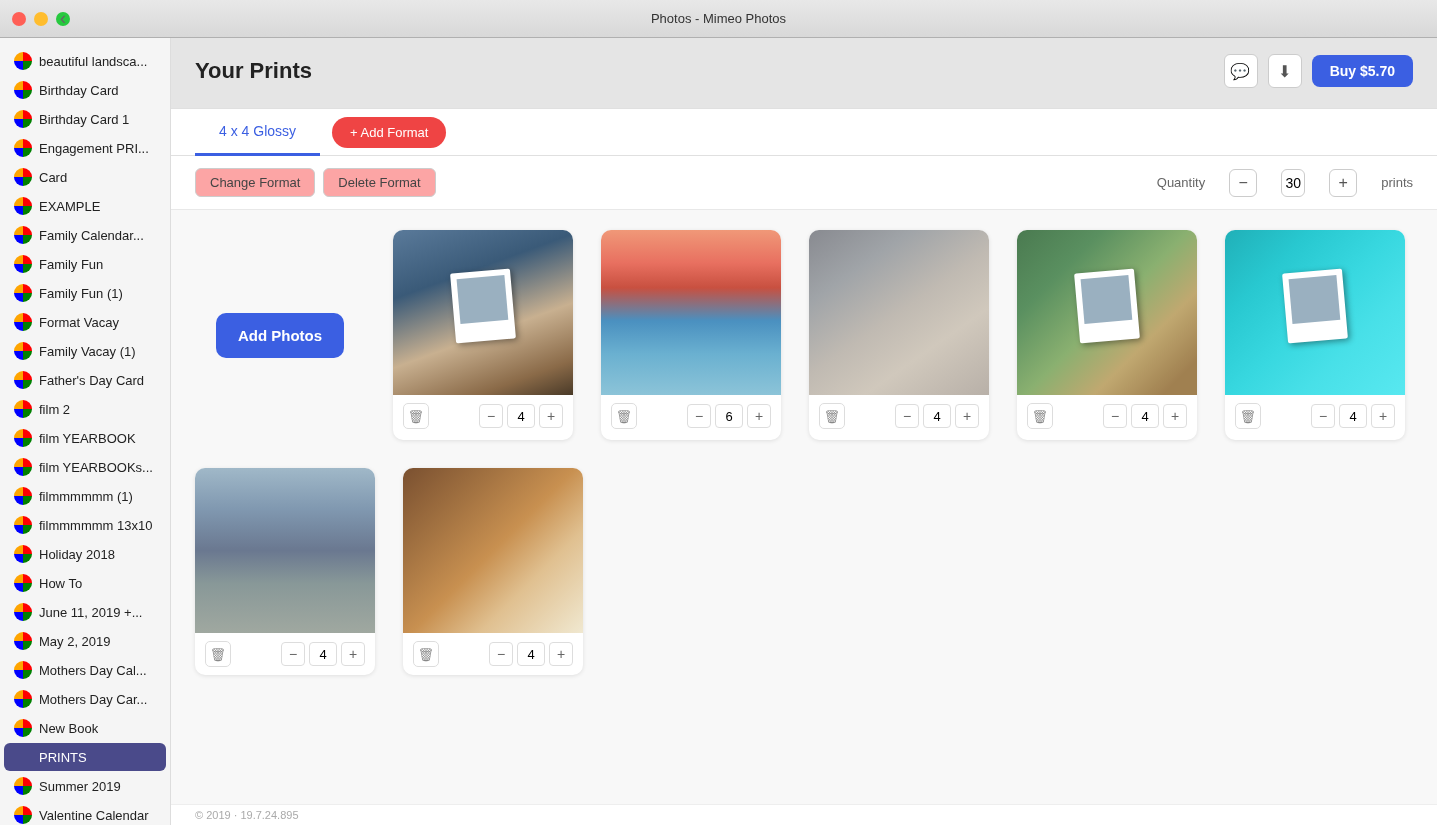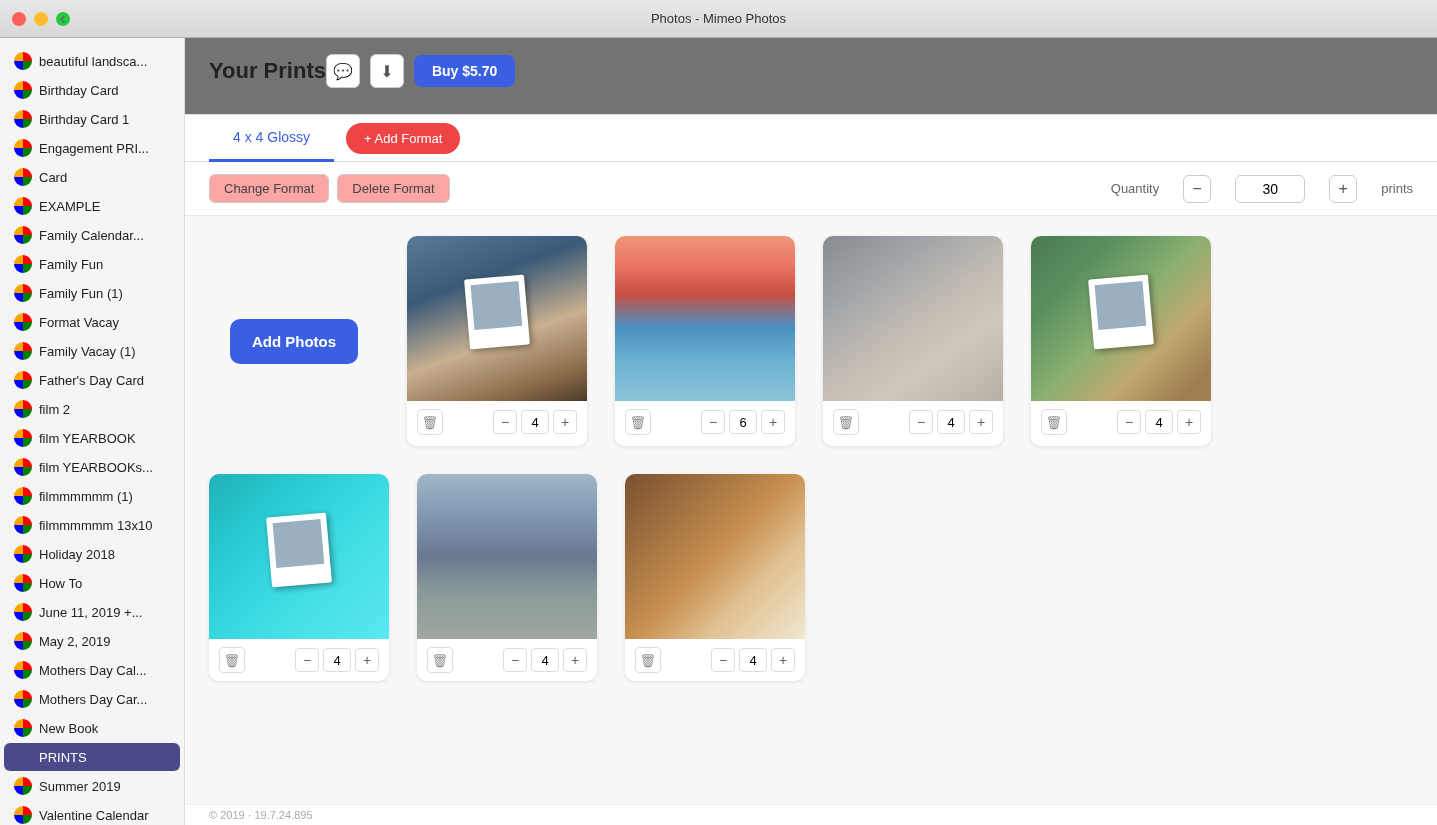--- a/index.html
+++ b/index.html
@@ -49,21 +49,21 @@
 
     
     .app-body {
       display: flex;
       flex: 1;
       overflow: hidden;
     }
 
     
     .sidebar {
-      width: 185px;
+      width: 171px;
       background: #f5f5f5;
       border-right: 1px solid #ddd;
       overflow-y: auto;
       flex-shrink: 0;
       padding: 8px 0;
     }
     .sidebar-item {
       display: flex;
       align-items: center;
       padding: 5px 10px;
@@ -91,22 +91,23 @@
       display: flex;
       flex-direction: column;
       background: #f8f8f8;
       overflow: hidden;
     }
 
     
     .main-header {
       display: flex;
       align-items: center;
-      padding: 16px 24px 26px 24px;
-      background: #737373;
+      justify-content: space-between;
+      padding: 16px 24px 20px 24px;
+      background: #e5e5e5;
       border-bottom: 1px solid #e0e0e0;
       flex-shrink: 0;
     }
     .main-title { font-size: 22px; font-weight: 600; color: #222; }
     .header-actions { display: flex; align-items: center; gap: 10px; }
     .icon-btn {
       width: 34px;
       height: 34px;
       border: 1px solid #ccc;
       border-radius: 6px;
@@ -196,21 +197,21 @@
       border-radius: 6px;
       background: white;
       cursor: pointer;
       display: flex;
       align-items: center;
       justify-content: center;
       font-size: 16px;
       color: #555;
     }
     .qty-value {
-      width: 70px;
+      width: 24px;
       height: 28px;
       border: 1px solid #ccc;
       border-radius: 6px;
       text-align: center;
       font-size: 14px;
       font-weight: 500;
       background: white;
       display: flex;
       align-items: center;
       justify-content: center;

